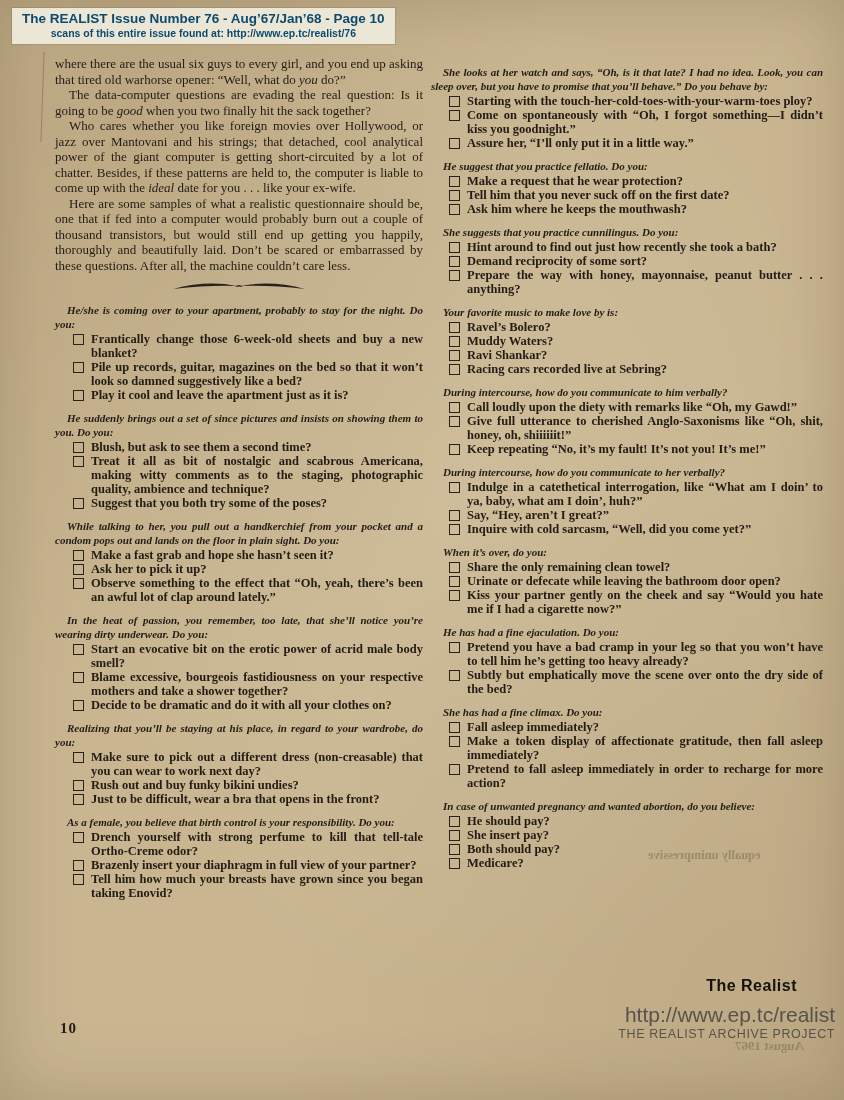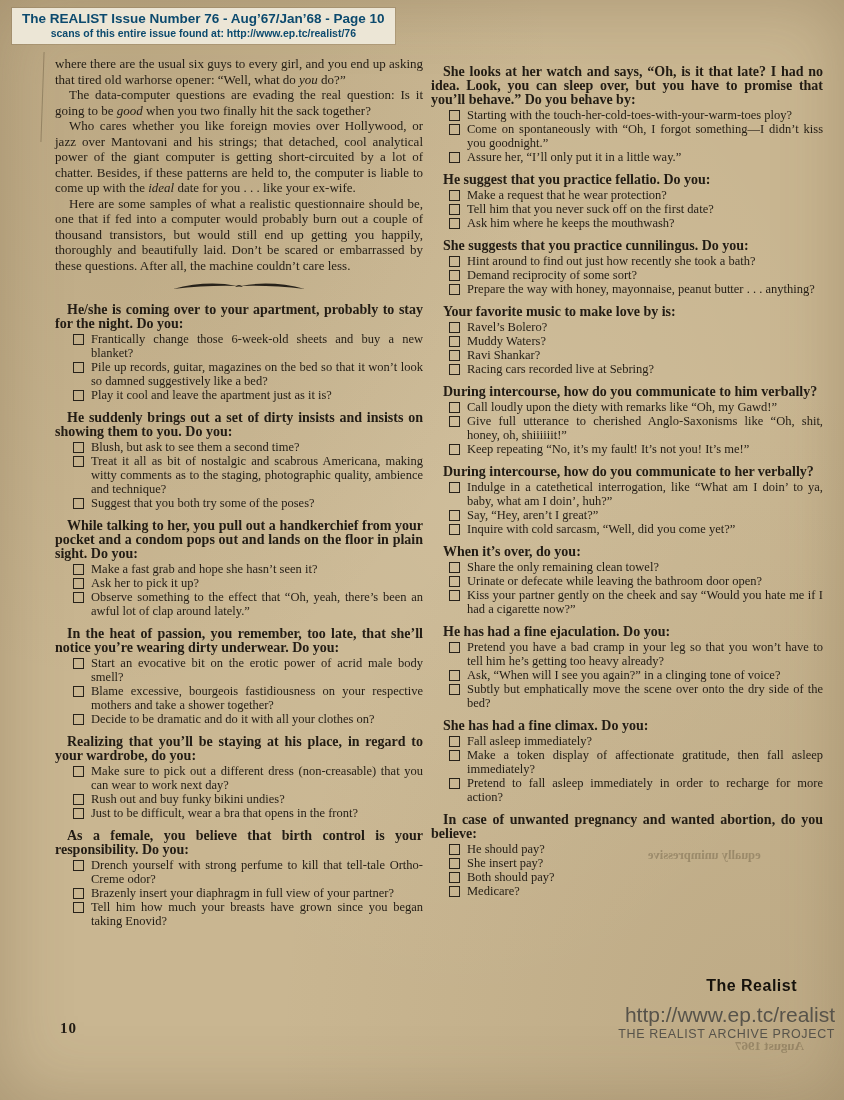--- a/index.html
+++ b/index.html
@@ -23,22 +23,22 @@
   }
   .header-title{font-size:13.5px;line-height:16px;}
   .header-subtitle{font-size:10.5px;line-height:13px;}
   .columns{position:absolute;left:55px;top:56px;width:768px;display:flex;gap:8px;}
   .col-left{width:368px;}
   .col-right{width:392px;}
   .para{margin:0;font-size:13px;line-height:15.5px;text-align:justify;text-indent:14px;}
   .para.first{text-indent:0;}
   .divider{width:140px;margin:7px auto 4px auto;height:14px;display:flex;justify-content:center;}
   .qsection{margin-top:9px;}
-  .question{margin:0 0 1px 0;font-weight:bold;font-size:14px;line-height:14px;text-align:justify;text-indent:12px;}
-  .option{display:flex;gap:7px;margin-left:18px;font-weight:normal;}
+  .question{margin:0 0 1px 0;font-weight:bold;font-size:11px;line-height:14px;text-align:justify;text-indent:12px;font-style:italic;}
+  .option{display:flex;gap:7px;margin-left:18px;font-weight:bold;}
   .checkbox{flex:0 0 auto;width:9px;height:9px;border:1.5px solid #27221a;margin-top:2px;background:transparent;}
   .option-text{font-size:12.5px;line-height:14px;text-align:justify;}
   .footer-pagenum{position:absolute;left:60px;top:1020px;font-size:15px;font-weight:bold;letter-spacing:1px;}
   .footer-right{position:absolute;right:9px;top:977px;text-align:right;font-family:"Liberation Sans",sans-serif;}
   .realist-name{font-size:16px;font-weight:bold;color:#16120c;margin-right:38px;letter-spacing:.5px;}
   .wm-url{font-size:21px;color:var(--watermark,#57534a);line-height:24px;margin-top:8px;text-align:right;}
   .wm-label{font-size:12.5px;color:var(--watermark,#57534a);letter-spacing:.6px;line-height:15px;}
   .bleed{position:absolute;transform:scaleX(-1);color:rgba(92,80,56,.38);font-weight:bold;pointer-events:none;}
   .bleed-mid{left:648px;top:848px;font-size:12.5px;font-family:"Liberation Serif",serif;}
   .bleed-footer{right:40px;top:1038px;font-size:13px;font-family:"Liberation Serif",serif;}
@@ -81,21 +81,21 @@
             <div class="option">
               <span class="checkbox"></span>
               <span class="option-text">Pile up records, guitar, magazines on the bed so that it won’t look so damned suggestively like a bed?</span>
             </div>
             <div class="option">
               <span class="checkbox"></span>
               <span class="option-text">Play it cool and leave the apartment just as it is?</span>
             </div>
           </div>
           <div class="qsection">
-            <p class="question">He suddenly brings out a set of dirty insists and insists on showing them to you. Do you:</p>
+            <p class="question">He suddenly brings out a set of since pictures and insists on showing them to you. Do you:</p>
             <div class="option">
               <span class="checkbox"></span>
               <span class="option-text">Blush, but ask to see them a second time?</span>
             </div>
             <div class="option">
               <span class="checkbox"></span>
               <span class="option-text">Treat it all as bit of nostalgic and scabrous Americana, making witty comments as to the staging, photographic quality, ambience and technique?</span>
             </div>
             <div class="option">
               <span class="checkbox"></span>
@@ -273,24 +273,20 @@
             <div class="option">
               <span class="checkbox"></span>
               <span class="option-text">Kiss your partner gently on the cheek and say “Would you hate me if I had a cigarette now?”</span>
             </div>
           </div>
           <div class="qsection">
             <p class="question">He has had a fine ejaculation. Do you:</p>
             <div class="option">
               <span class="checkbox"></span>
               <span class="option-text">Pretend you have a bad cramp in your leg so that you won’t have to tell him he’s getting too heavy already?</span>
-            </div>
-            <div class="option">
-              <span class="checkbox"></span>
-              <span class="option-text">Ask, “When will I see you again?” in a clinging tone of voice?</span>
             </div>
             <div class="option">
               <span class="checkbox"></span>
               <span class="option-text">Subtly but emphatically move the scene over onto the dry side of the bed?</span>
             </div>
           </div>
           <div class="qsection">
             <p class="question">She has had a fine climax. Do you:</p>
             <div class="option">
               <span class="checkbox"></span>

